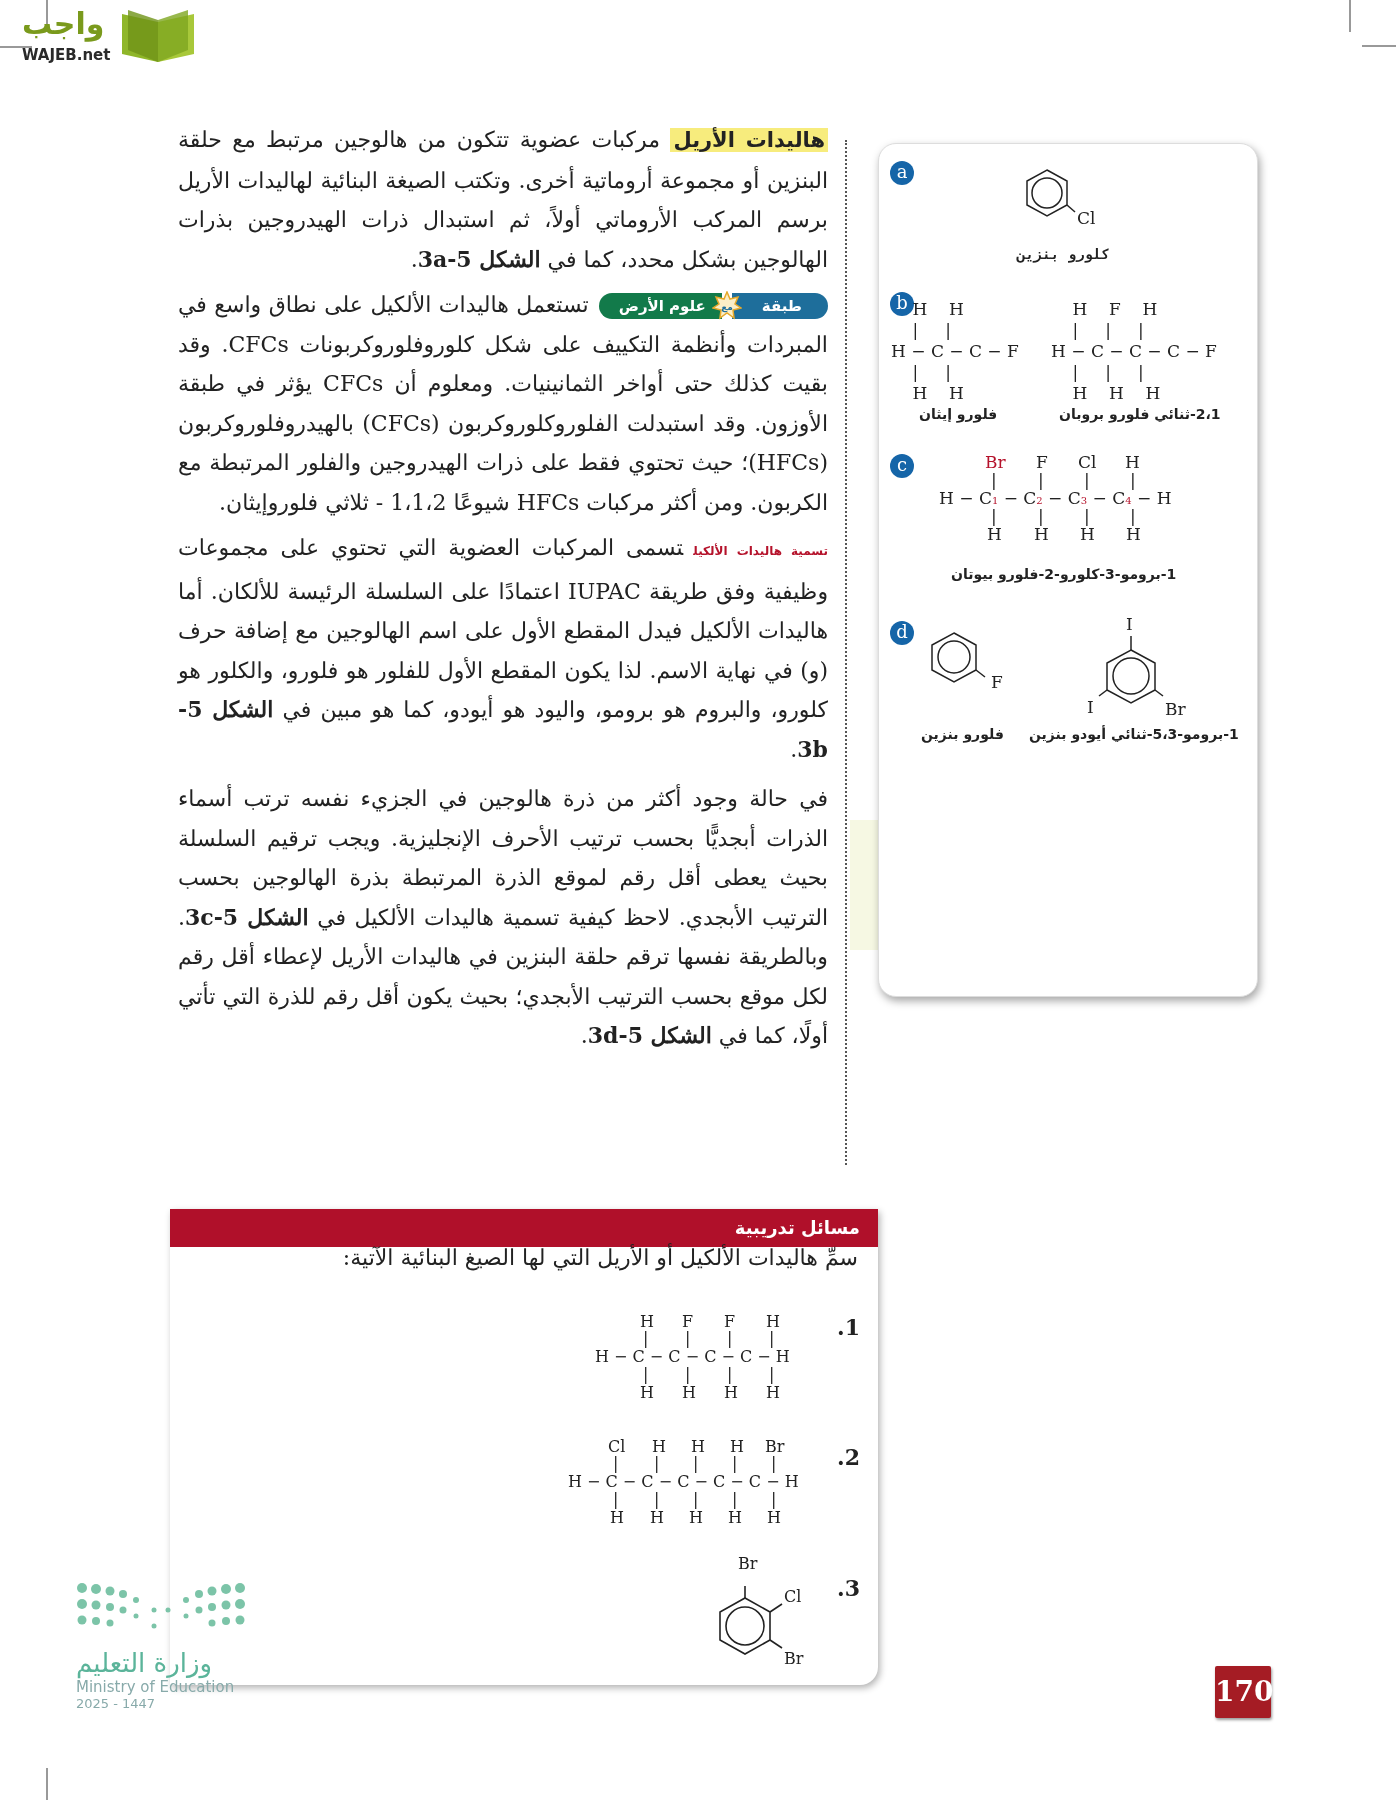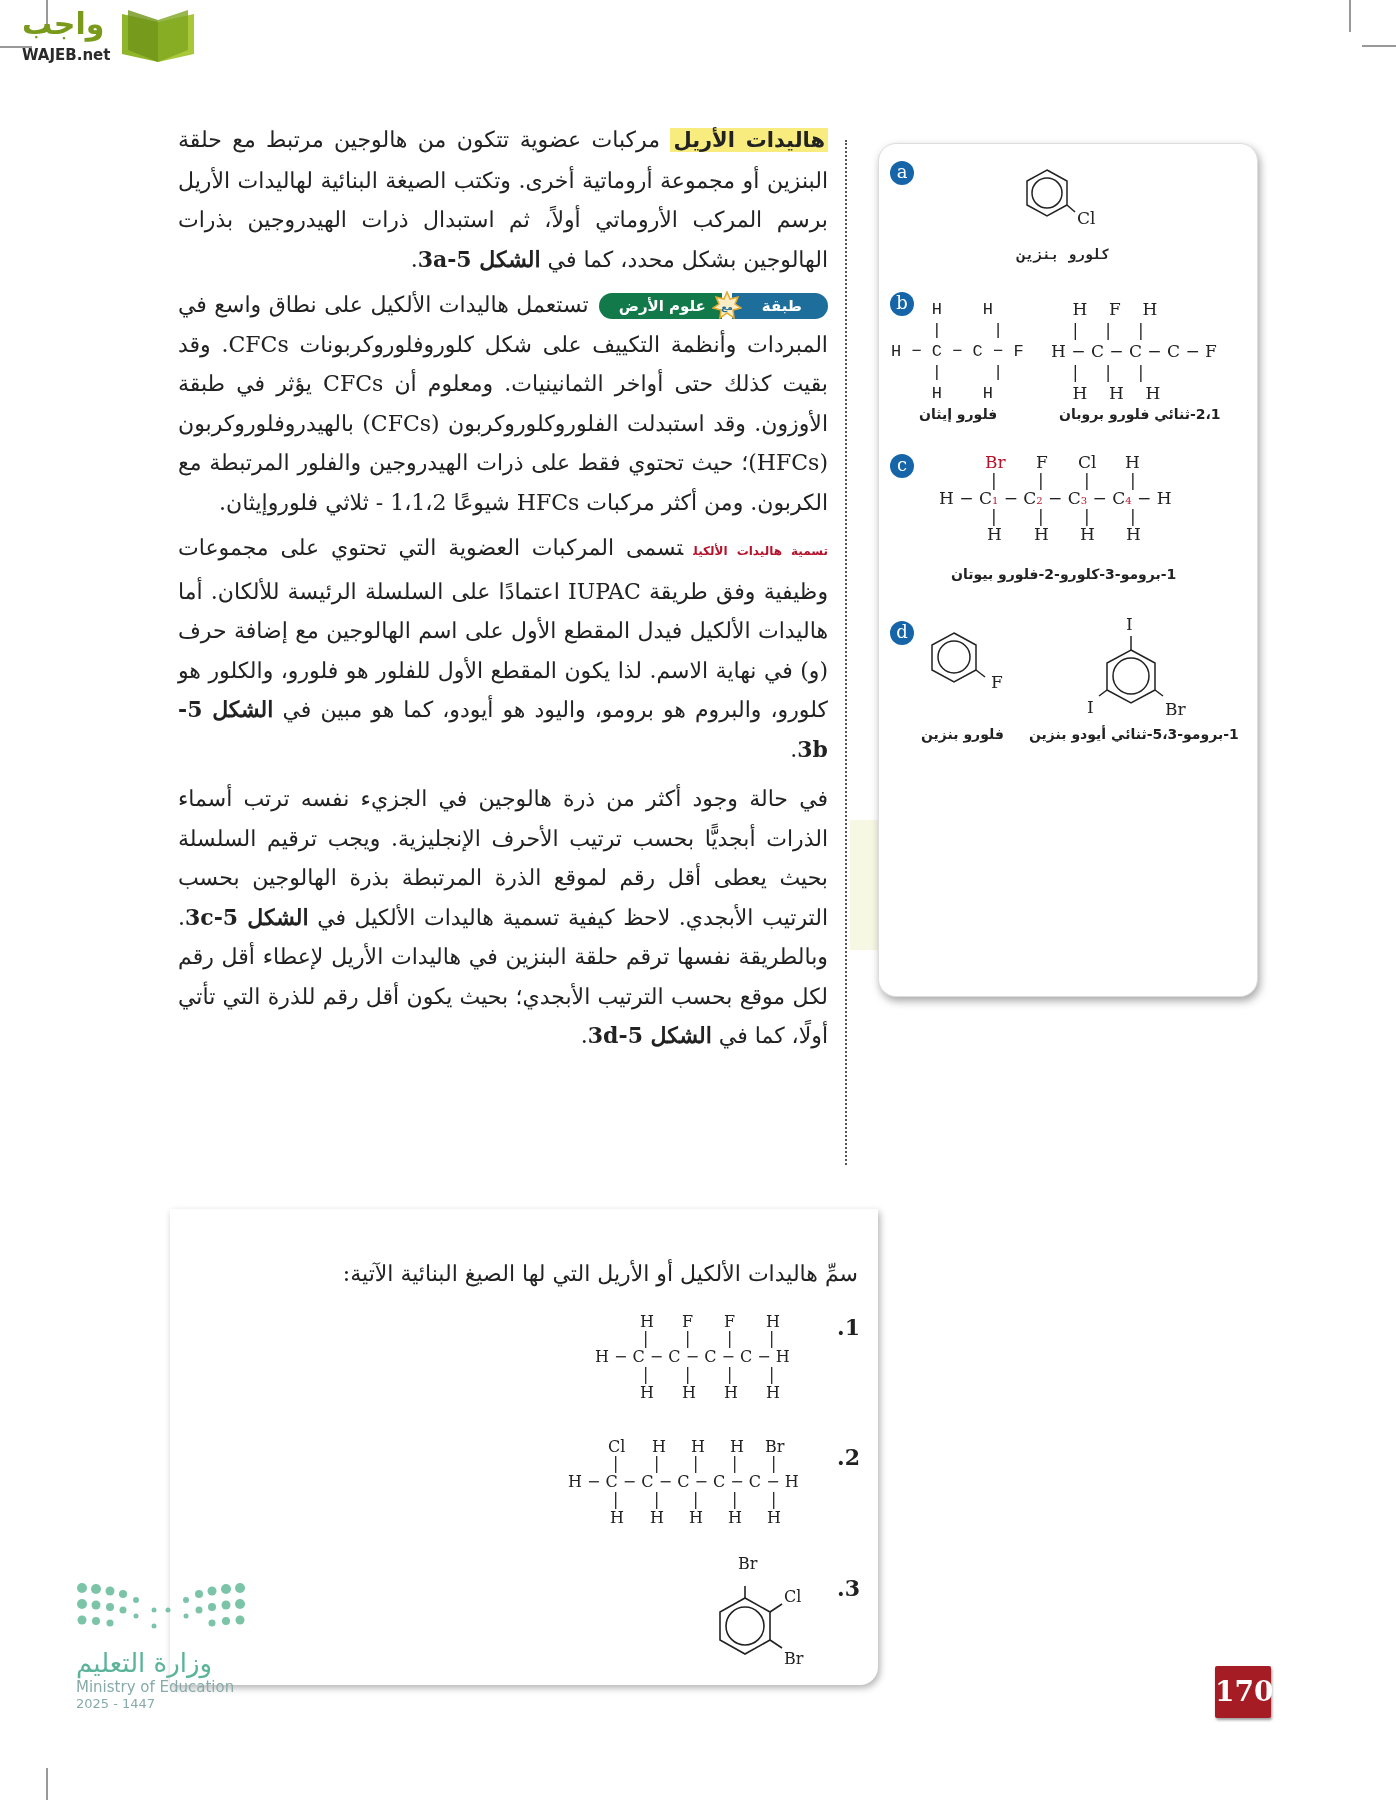--- a/index.html
+++ b/index.html
@@ -27,21 +27,21 @@
   .mq{color:#1e6e9b;font-weight:bold;font-family:"DejaVu Sans",sans-serif;font-size:20px;}
   
   .panel{left:878px;top:143px;width:378px;height:852px;background:#fff;border-radius:18px;box-shadow:2px 4px 8px rgba(0,0,0,0.35);border:1px solid #ddd;}
   .circ{position:absolute;width:24px;height:24px;border-radius:50%;background:#1565a8;color:#fff;font-family:"DejaVu Serif",serif;font-size:18px;line-height:22px;text-align:center;}
   .mol{position:absolute;font-family:"DejaVu Serif",serif;font-size:17px;color:#222;}
   .cap{position:absolute;font-family:"DejaVu Sans",sans-serif;font-weight:bold;font-size:14px;direction:rtl;white-space:nowrap;color:#222;}
   .figcap{position:absolute;left:30px;top:640px;width:320px;direction:rtl;text-align:justify;font-family:"DejaVu Sans",sans-serif;font-size:17px;line-height:44px;color:#222;}
   
   .practice{left:170px;top:1209px;width:708px;height:476px;background:#fff;border-radius:0 0 18px 0;box-shadow:2px 3px 7px rgba(0,0,0,0.3);}
   .practice-head{height:38px;background:#b0102a;color:#fff;direction:rtl;font-family:"DejaVu Sans",sans-serif;font-weight:bold;font-size:18px;line-height:38px;padding-right:18px;}
-  .practice-q{position:absolute;right:20px;top:52px;direction:rtl;font-size:22px;}
+  .practice-q{position:absolute;right:20px;top:36px;direction:rtl;font-size:22px;}
   .pnum{position:absolute;font-weight:bold;font-size:22px;}
   
   .moe{left:76px;top:1580px;width:180px;}
   .moe-ar{font-family:"DejaVu Sans",sans-serif;font-size:26px;color:#5bb49a;direction:rtl;text-align:left;margin-top:4px;}
   .moe-en{font-family:"DejaVu Sans",sans-serif;font-size:15px;color:#8aa;}
   .moe-yr{font-family:"DejaVu Sans",sans-serif;font-size:13px;color:#8aa;}
   .pagenum{left:1215px;top:1666px;width:56px;height:52px;background:#a51c24;border-radius:2px;color:#fff;font-weight:bold;font-size:28px;text-align:center;line-height:52px;box-shadow:1px 2px 3px rgba(0,0,0,0.4);}
   .wm{left:720px;top:820px;width:240px;height:130px;opacity:0.35;}
   .sub{font-size:10px;color:#b5122b;}
   .red{color:#b5122b;}
@@ -100,21 +100,21 @@
   <div class="circ" style="left:11px;top:17px;">a</div>
   <svg class="abs" style="left:130px;top:22px;" width="120" height="80" viewBox="0 0 120 80">
     <polygon points="38,4 58,15 58,39 38,50 18,39 18,15" fill="none" stroke="#222" stroke-width="1.5"></polygon>
     <circle cx="38" cy="27" r="15" fill="none" stroke="#222" stroke-width="1.5"></circle>
     <line x1="58" y1="39" x2="66" y2="46" stroke="#222" stroke-width="1.5"></line>
   </svg>
   <div class="mol" style="left:198px;top:64px;">Cl</div>
   <div class="cap" style="left:138px;top:102px;font-family:Liberation Mono, monospace;">كلورو بنزين</div>
 
   <div class="circ" style="left:11px;top:148px;">b</div>
-  <pre class="mol" style="left:12px;top:155px;margin:0;line-height:21px;font-size:17px;font-family:Liberation Mono, monospace;">    H    H
+  <pre class="mol" style="left:12px;top:155px;margin:0;line-height:21px;font-size:17px;">    H    H
     |     |
 H − C − C − F
     |     |
     H    H</pre>
   <div class="cap" style="left:40px;top:262px;">فلورو إيثان</div>
   <pre class="mol" style="left:172px;top:155px;margin:0;line-height:21px;font-size:17px;">    H    F    H
     |     |     |
 H − C − C − C − F
     |     |     |
     H    H    H</pre>
@@ -160,20 +160,21 @@
     <line x1="76" y1="54" x2="84" y2="60" stroke="#222" stroke-width="1.5"></line>
   </svg>
   <div class="mol" style="left:247px;top:470px;">I</div>
   <div class="mol" style="left:208px;top:553px;">I</div>
   <div class="mol" style="left:286px;top:555px;">Br</div>
   <div class="cap" style="left:150px;top:582px;">1-برومو-5،3-ثنائي أيودو بنزين</div>
 
 </div>
 
 <div class="abs practice">
+  <div class="practice-head">مسائل تدريبية</div>
   <div class="practice-q">سمِّ هاليدات الألكيل أو الأريل التي لها الصيغ البنائية الآتية:</div>
 
   <div class="pnum" style="right:18px;top:105px;">.1</div>
   <div class="mol" style="left:425px;top:103px;font-size:16px;">
     <div style="position:relative;width:230px;height:110px;">
       <span style="position:absolute;left:45px;top:0;">H</span>
       <span style="position:absolute;left:87px;top:0;">F</span>
       <span style="position:absolute;left:129px;top:0;">F</span>
       <span style="position:absolute;left:171px;top:0;">H</span>
       <span style="position:absolute;left:48px;top:17px;">|</span>

